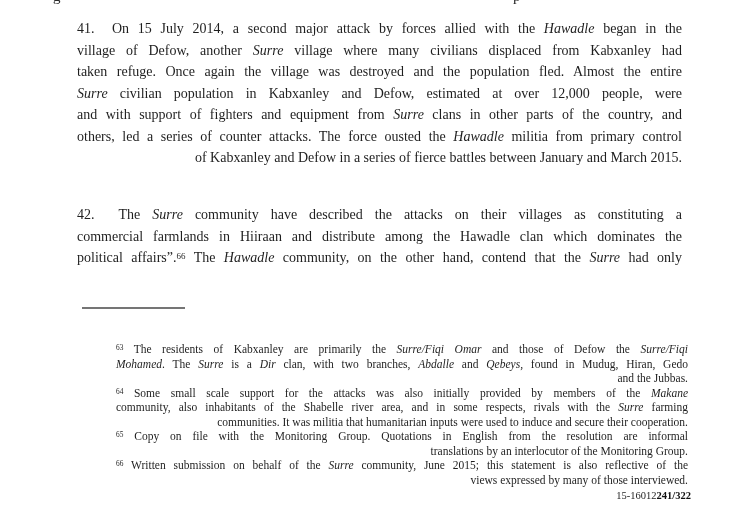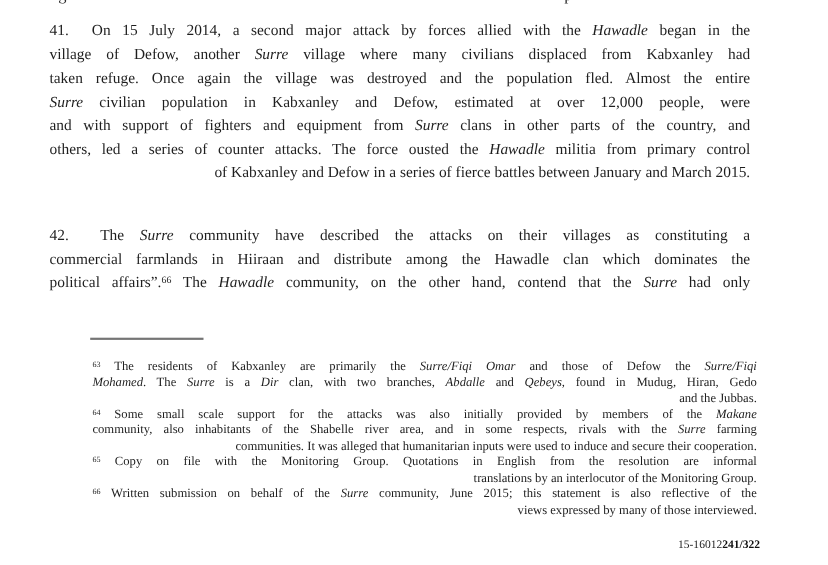--- a/index.html
+++ b/index.html
@@ -11,26 +11,26 @@
   }
   .abs{position:absolute;}
   
   .top-clip{left:0;top:0;width:753px;height:4px;overflow:hidden;}
   .top-clip span{position:absolute;top:-12px;font-size:15px;color:#2a2a2a;}
   
   .main-para{left:45px;width:637px;font-size:14px;line-height:21.5px;}
   #para-41{top:18px;}
   #para-42{top:204px;}
   .line{text-align:right;}
-  .line.just{text-align:justify;text-align-last:justify;}
+  .line.just{text-align:justify;text-align-last:justify;margin-left:32px;}
   em{font-style:italic;}
   sup{font-size:0.64em;line-height:0;vertical-align:0.38em;letter-spacing:0;}
   
   .fn-rule{left:82px;top:307px;width:103px;height:2px;background:#757575;}
-  .fn-block{left:84px;top:326px;width:604px;font-size:11.5px;line-height:14.5px;}
+  .fn-block{left:84px;top:342px;width:604px;font-size:11.5px;line-height:14.5px;}
   
   .footer{left:0;top:490px;width:736px;box-sizing:border-box;
           padding:0 81px 0 55px;display:flex;justify-content:flex-end;
           font-size:10.5px;margin-left:36px;}
   .footer .pageno{font-weight:bold;color:#111;}
 </style>
 </head>
 <body>
 
 <div class="abs top-clip" id="top-clip">
@@ -57,21 +57,21 @@
 
 <div class="abs fn-block" id="footnotes">
     <div>
       <div class="line just"><sup>63</sup><span> The residents of Kabxanley are primarily the </span><em>Surre/Fiqi Omar</em><span> and those of Defow the </span><em>Surre/Fiqi</em></div>
       <div class="line just"><em>Mohamed</em><span>. The </span><em>Surre</em><span> is a </span><em>Dir</em><span> clan, with two branches, </span><em>Abdalle</em><span> and </span><em>Qebeys</em><span>, found in Mudug, Hiran, Gedo</span></div>
       <div class="line"><span>and the Jubbas.</span></div>
     </div>
     <div>
       <div class="line just"><sup>64</sup><span> Some small scale support for the attacks was also initially provided by members of the </span><em>Makane</em></div>
       <div class="line just"><span>community, also inhabitants of the Shabelle river area, and in some respects, rivals with the </span><em>Surre</em><span> farming</span></div>
-      <div class="line"><span>communities. It was alleged that humanitarian inputs were used to induce and secure their cooperation.</span></div>
+      <div class="line"><span>communities. It was militia that humanitarian inputs were used to induce and secure their cooperation.</span></div>
     </div>
     <div>
       <div class="line just"><sup>65</sup><span> Copy on file with the Monitoring Group. Quotations in English from the resolution are informal</span></div>
       <div class="line"><span>translations by an interlocutor of the Monitoring Group.</span></div>
     </div>
     <div>
       <div class="line just"><sup>66</sup><span> Written submission on behalf of the </span><em>Surre</em><span> community, June 2015; this statement is also reflective of the</span></div>
       <div class="line"><span>views expressed by many of those interviewed.</span></div>
     </div>
   </div>

